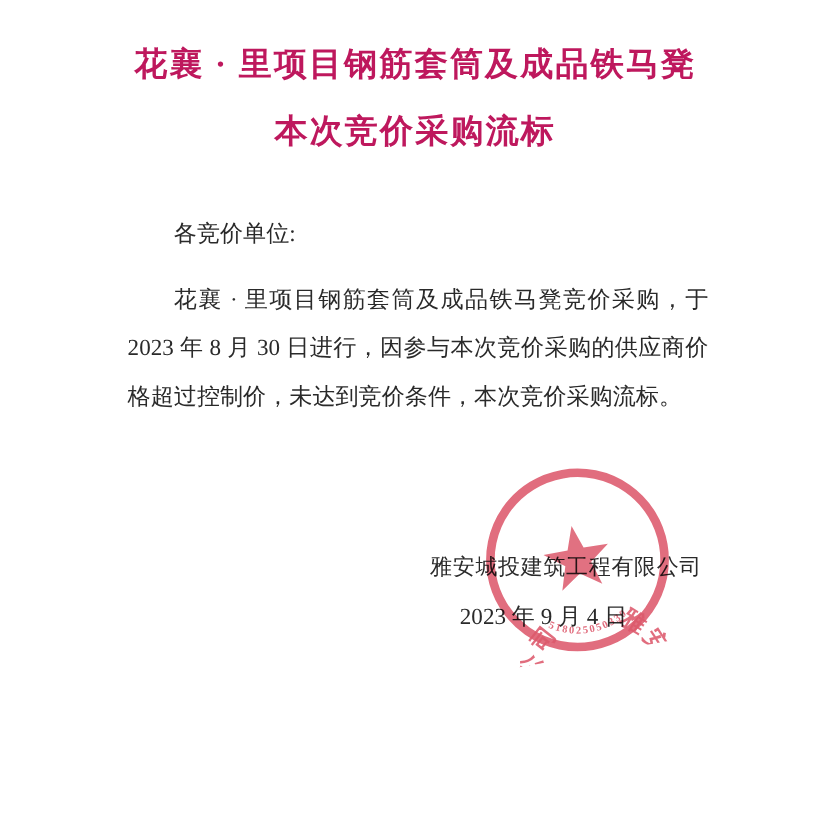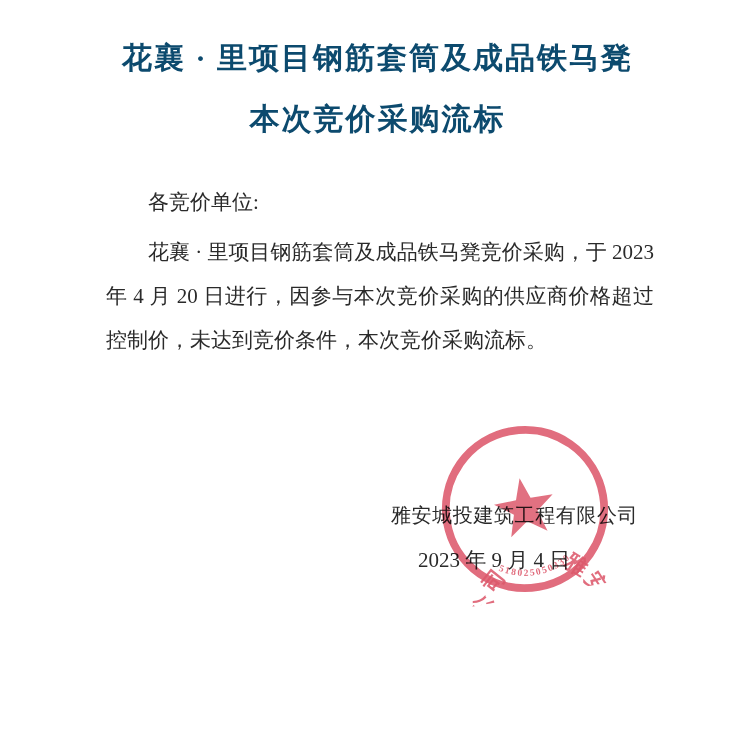--- a/index.html
+++ b/index.html
@@ -13,38 +13,38 @@
     color: #262626;
   }
   .title {
     position: absolute;
     left: 0;
     width: 100%;
     text-align: center;
     font-size: 30px;
     font-weight: 700;
     letter-spacing: 2px;
-    color: #0c4a6e;
+    color: #be185d;
     margin: 0;
   }
   .title-line1 { top: 38px; }
   .title-line2 { top: 99px; }
   .body-text {
     position: absolute;
     left: 100px;
     top: 174px;
     width: 560px;
     font-size: 21px;
     line-height: 44px;
     text-align: justify;
     text-justify: inter-character;
     color: #2a2a2a;
   }
   .body-text p {
-    margin: 6px;
+    margin: 16px;
     text-indent: 2em;
   }
   .sig-company {
     position: absolute;
     top: 502px;
     left: 391px;
     font-size: 20px;
     letter-spacing: 0.6px;
     color: #2a2a2a;
     white-space: nowrap;
@@ -77,21 +77,21 @@
 <body>
 
 <div class="page">
 
   <h1 class="title title-line1">花襄 · 里项目钢筋套筒及成品铁马凳</h1>
 
   <h1 class="title title-line2">本次竞价采购流标</h1>
 
   <div class="body-text">
     <p>各竞价单位:</p>
-    <p>花襄 · 里项目钢筋套筒及成品铁马凳竞价采购，于 2023 年 4 月 20 日进行，因参与本次竞价采购的供应商价格超过控制价，未达到竞价条件，本次竞价采购流标。</p>
+    <p>花襄 · 里项目钢筋套筒及成品铁马凳竞价采购，于 2023 年 8 月 30 日进行，因参与本次竞价采购的供应商价格超过控制价，未达到竞价条件，本次竞价采购流标。</p>
   </div>
 
   <div class="sig-company">雅安城投建筑工程有限公司</div>
 
   <div class="sig-date">2023 年 9 月 4 日</div>
 
   <svg class="seal" viewBox="0 0 200 200" xmlns="http://www.w3.org/2000/svg">
     <defs>
       <path id="ringPath" d="M 100,164 A 64,64 0 1 1 99.98,164" fill="none"></path>
       <path id="serialPath" d="M 23,100 A 77,77 0 0 0 177,100" fill="none"></path>

